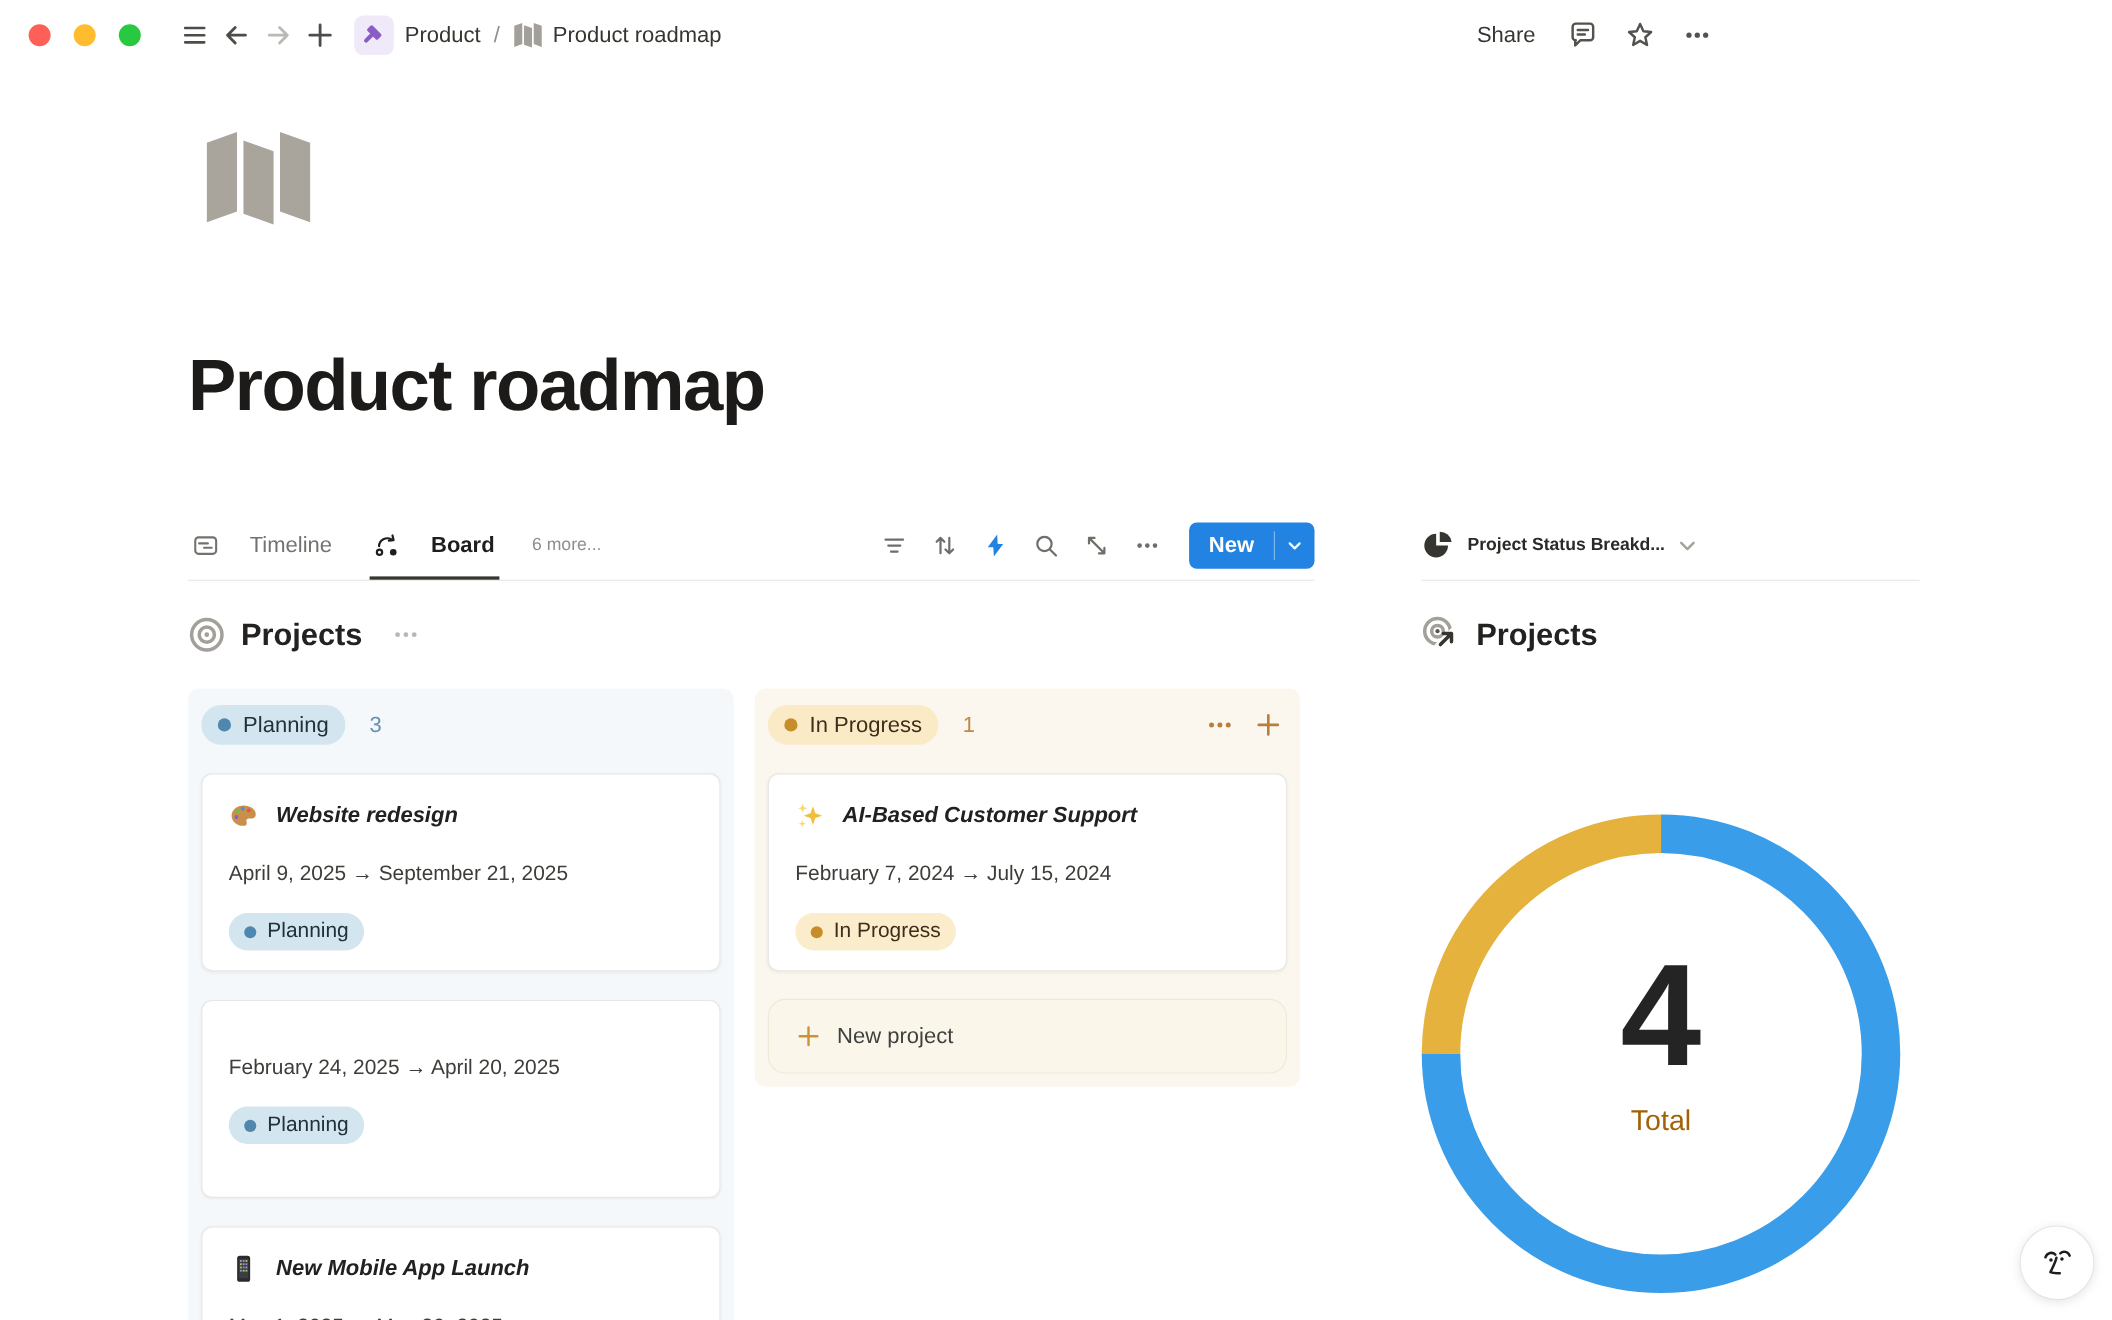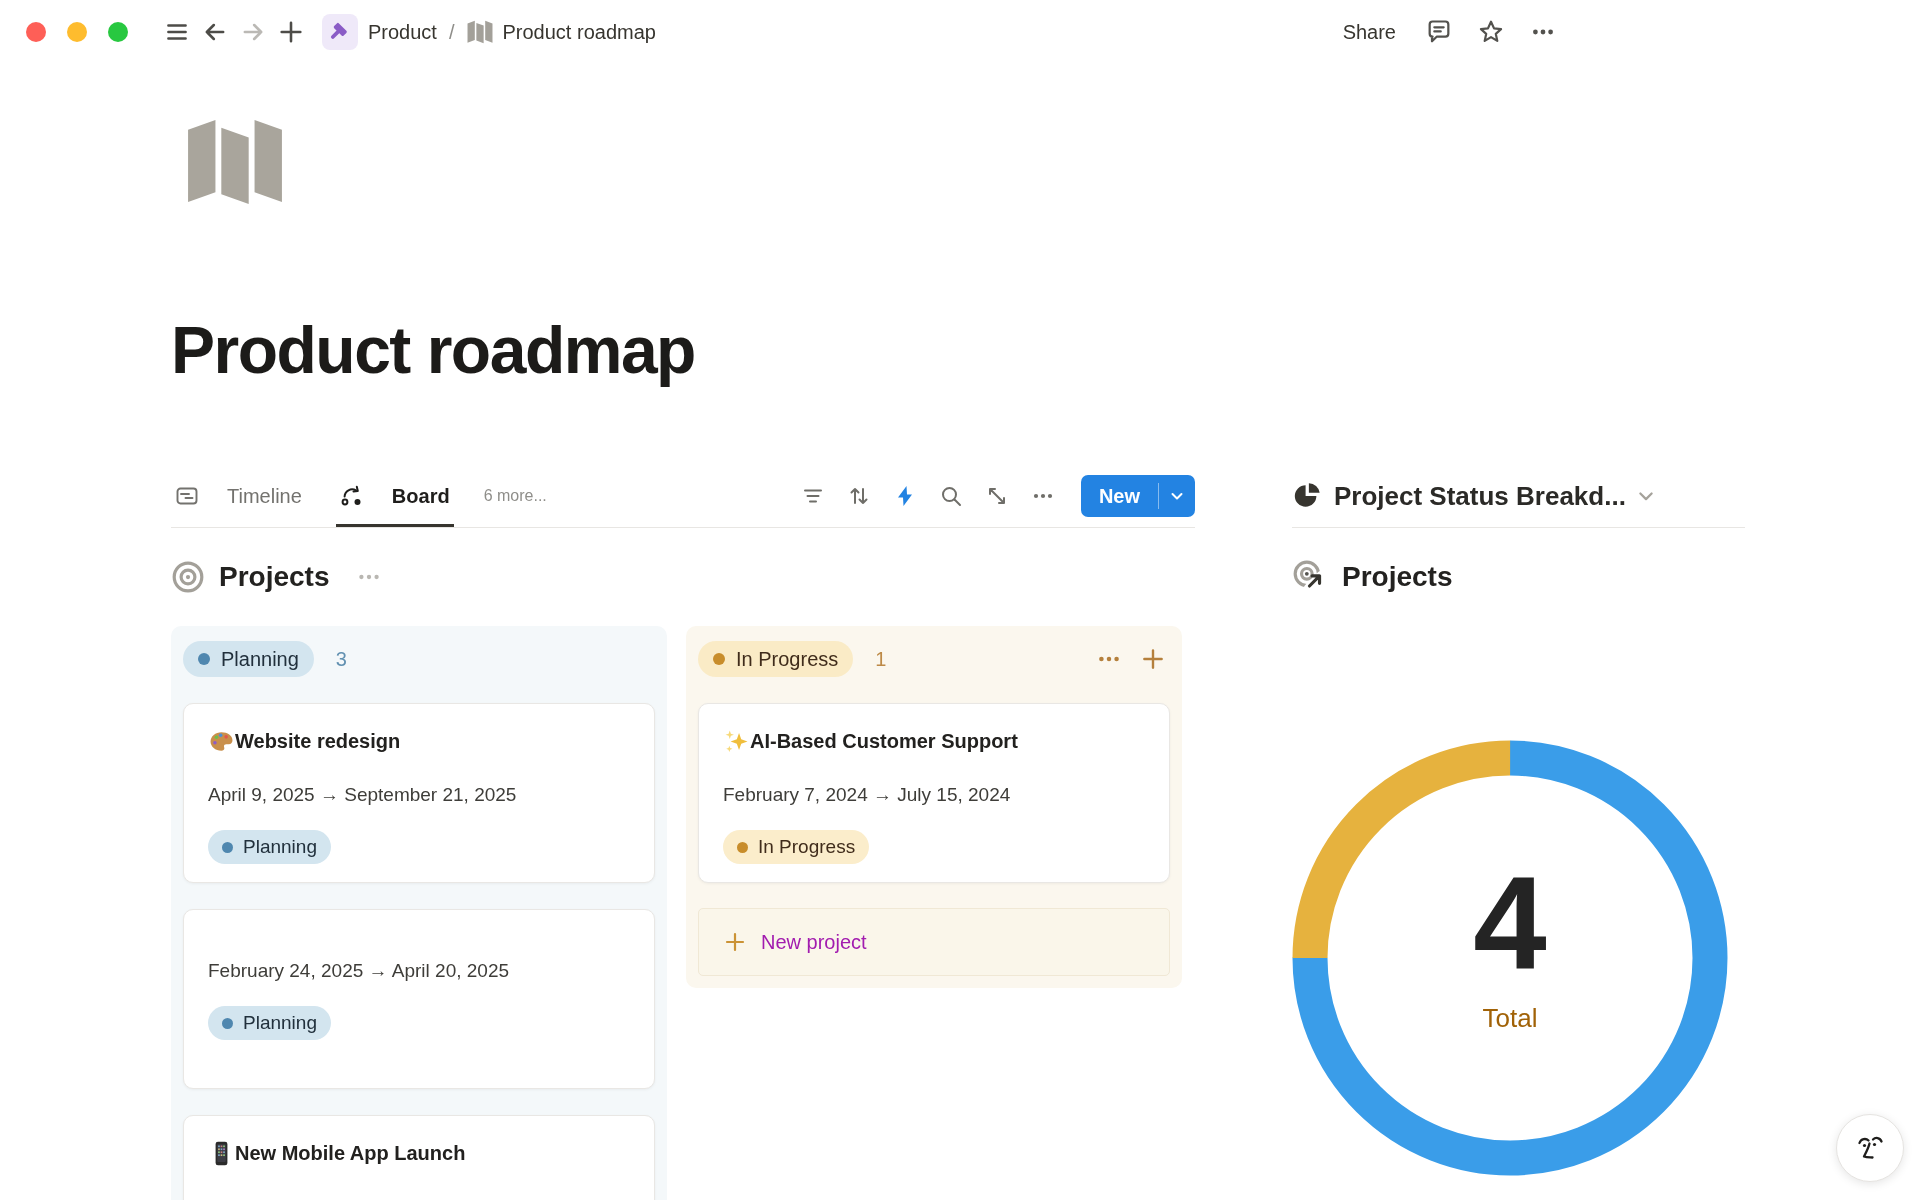--- a/index.html
+++ b/index.html
@@ -36,21 +36,21 @@
   .tab.active { color:#1F1E1C; font-weight:700; }
   .tab.active::after { content:""; position:absolute; left:0; right:0; bottom:0; height:3px; background:#37352F; }
   .tab-more { margin-left:30px; font-size:16px; color:#8F8E8A; cursor:pointer; }
   .vb-tools { margin-left:auto; display:flex; align-items:center; gap:6px; }
   .tool-btn { width:40px; height:40px; display:grid; place-items:center; background:none; border:none; cursor:pointer; }
   .new-btn { margin-left:12px; height:42px; display:flex; align-items:stretch;
     background:#2383E2; border-radius:7px; overflow:hidden; cursor:pointer; }
   .new-main { display:flex; align-items:center; padding:0 18px; color:#fff; font-size:20px; font-weight:700; }
   .new-div { width:1px; background:rgba(255,255,255,.45); margin:8px 0; }
   .new-chev { width:36px; display:grid; place-items:center; }
-  .panel-header-label { font-size:26px; font-weight:700; color:#2B2A27; margin-left:12px; cursor:pointer; }
+  .panel-header-label { font-size:16px; font-weight:700; color:#2B2A27; margin-left:12px; cursor:pointer; }
   .panel-chevron { margin-left:10px; display:grid; place-items:center; cursor:pointer; }
 
   
   .section-left { position:absolute; left:171px; top:548px; height:58px; display:flex; align-items:center; }
   .section-right { position:absolute; left:1292px; top:548px; height:58px; display:flex; align-items:center; }
   .section-title { font-size:28px; font-weight:800; color:#232220; margin-left:14px; cursor:pointer; }
   .section-dots { margin-left:26px; cursor:pointer; display:grid; place-items:center; }
 
   
   .column { position:absolute; width:496px; border-radius:10px; padding:15px 12px; }
@@ -65,32 +65,32 @@
   .dot.blue { background:#4F87AF; }
   .dot.yellow { background:#C88D2B; }
   .col-count { margin-left:22px; font-size:20px; }
   .col-count.blue { color:#6291B1; }
   .col-count.yellow { color:#BD8A47; }
   .col-actions { margin-left:auto; display:flex; align-items:center; gap:10px; }
   .col-action-btn { width:34px; height:34px; display:grid; place-items:center; background:none; border:none; cursor:pointer; }
 
   .card { background:#fff; border:1px solid #E9E7E4; border-radius:10px; height:180px;
     margin-top:26px; padding:22px 24px; box-shadow:0 1px 3px rgba(15,15,15,.05); cursor:pointer; }
-  .card-title-row { display:flex; align-items:center; height:30px; }
+  .card-title-row { display:flex; align-items:center; gap:16px; height:30px;font-style:italic; }
   .card-title { font-size:20px; font-weight:700; color:#22211F; white-space:nowrap; }
   .card-date { margin-top:28px; font-size:19px; color:#3E3D39; }
   .status-pill { display:inline-flex; align-items:center; gap:10px; height:34px; border-radius:17px;
     padding:0 14px; font-size:19px; margin-top:24px; }
   .status-pill.blue { background:#D3E5EF; color:#21303C; }
   .status-pill.yellow { background:#FBEDCB; color:#402C1B; }
   .status-pill .dot { width:11px; height:11px; }
 
-  .new-project-btn { margin-top:25px; width:100%; height:68px; border-radius:5px; background:#FAF6EA;
+  .new-project-btn { margin-top:25px; width:100%; height:68px; border-radius:16px; background:#FAF6EA;
     border:1px solid #F0E8D5; display:flex; align-items:center; gap:14px; padding-left:24px;
-    font-size:20px; color:#a21caf; cursor:pointer; font-family:inherit;text-align:right; }
+    font-size:20px; color:#404040; cursor:pointer; font-family:inherit;text-align:right; }
 
   
   .donut-wrap { position:absolute; left:1290px; top:738px; width:440px; height:440px; }
   .donut-center { position:absolute; inset:0; display:flex; flex-direction:column; align-items:center;
     justify-content:center; pointer-events:none; }
   .donut-total { font-size:132px; font-weight:700; color:#242424; line-height:1; margin-top:-26px; }
   .donut-sub { font-size:26px; color:#a16207; margin-top:14px; }
 
   
   .ai-fab { position:absolute; left:1836px; top:1114px; width:68px; height:68px; border-radius:50%;

